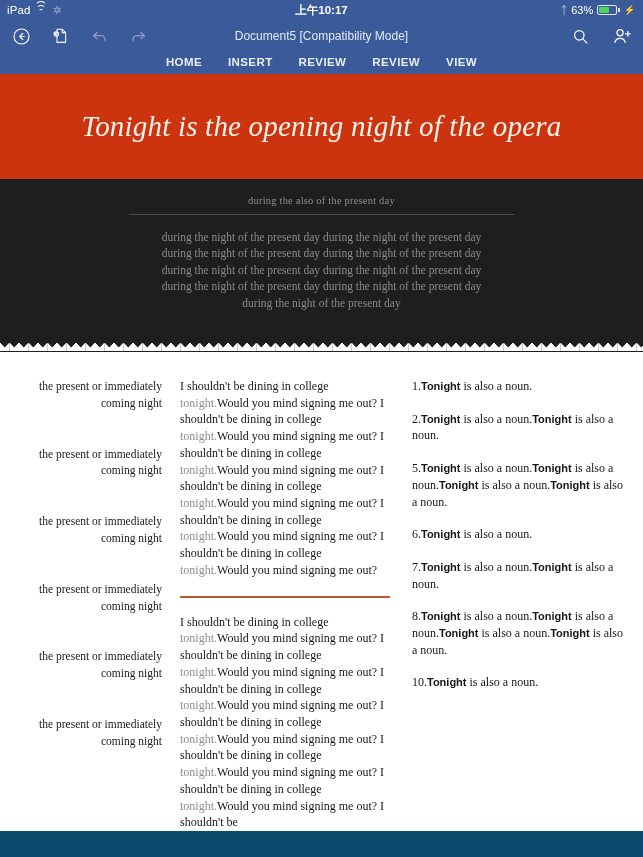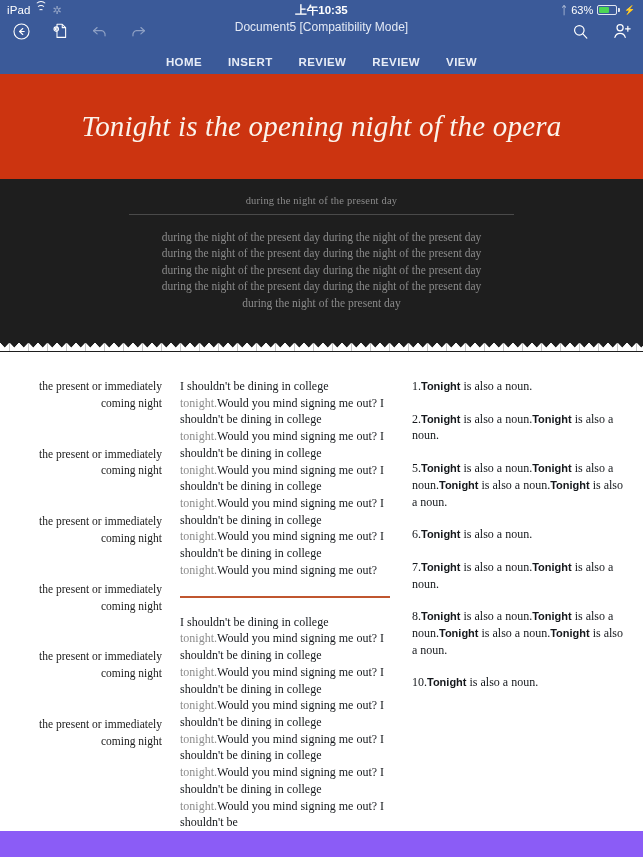--- a/index.html
+++ b/index.html
@@ -5,21 +5,21 @@
   html, body {
     margin: 0; padding: 0;
     background: #ffffff;
   }
   body {
     width: 643px; height: 857px;
     overflow: hidden;
     font-family: "Liberation Sans", sans-serif;
     -webkit-font-smoothing: antialiased;
   }
-  #app { position: relative; width: 643px; height: 857px; overflow: hidden; background:#8b5cf6; }
+  #app { position: relative; width: 643px; height: 857px; overflow: hidden; background:#0c4a6e; }
 
   
   .statusbar {
     height: 20px; background: #3B5A99;
     display: flex; align-items: center;
     color: #ffffff; font-size: 11px;
     padding: 0 7px; box-sizing: border-box;
     position: relative;
   }
   .sb-left { display:flex; align-items:center; gap:5px; }
@@ -48,21 +48,21 @@
     display:flex; align-items:center;
   }
   .batt-fill { height:100%; background:#4CD755; border-radius:1px; }
   .batt-cap { width:1.5px; height:4px; background:rgba(255,255,255,.85);
     border-radius:0 1px 1px 0; margin-left:1px; }
   .bolt { font-size:9px; margin-left:1px; }
 
   
   .toolbar {
     height: 32px; background:#3B5A99; position:relative;
-    display:flex; align-items:flex-start; padding:0 10px; box-sizing:border-box;
+    display:flex; align-items:center; padding:0 10px; box-sizing:border-box;
   }
   .tb-left { display:flex; align-items:center; gap:17px; }
   .tb-right { margin-left:auto; display:flex; align-items:center; gap:20px; }
   .tb-btn { display:flex; align-items:center; justify-content:center;
     width:22px; height:22px; color:#fff; cursor:pointer; }
   .tb-btn.dim { opacity:.42; }
   .doc-title {
     position:absolute; left:0; right:0; text-align:center;
     color:#E3E9F5; font-size:12px; pointer-events:none;
   }
@@ -149,21 +149,21 @@
   <div class="statusbar">
     <div class="sb-left">
       <span class="sb-device">iPad</span>
       <span class="wifi-icon">
           <i></i>
           <i></i>
           <i></i>
         </span>
       <span class="sync-icon">✲</span>
     </div>
-    <div class="sb-center">上午10:35</div>
+    <div class="sb-center">上午10:17</div>
     <div class="sb-right">
       <span class="bt-icon">ᛏ</span>
       <span>63%</span>
       <span class="battery">
         <span class="batt-body">
             <span class="batt-fill" id="battFill" style="width: 63%;"></span>
           </span>
         <span class="batt-cap"></span>
       </span>
       <span class="bolt">⚡</span>
@@ -228,21 +228,21 @@
     <div class="ribbon-tab">VIEW</div>
   </div>
 
   <div class="doc">
 
     <div class="banner">
       <div class="banner-title">Tonight is the opening night of the opera</div>
     </div>
 
     <div class="darkblock">
-      <div class="dark-sub">during the night of the present day</div>
+      <div class="dark-sub">during the also of the present day</div>
       <div class="dark-rule"></div>
       <div class="dark-body">during the night of the present day during the night of the present day during the night of the present day during the night of the present day during the night of the present day during the night of the present day during the night of the present day during the night of the present day during the night of the present day</div>
       <div class="zigzag"></div>
     </div>
 
     <div class="columns">
       <div class="col-left" id="colLeft">
           <div class="blk">the present or immediately coming night</div>
           <div class="blk">the present or immediately coming night</div>
           <div class="blk">the present or immediately coming night</div>

